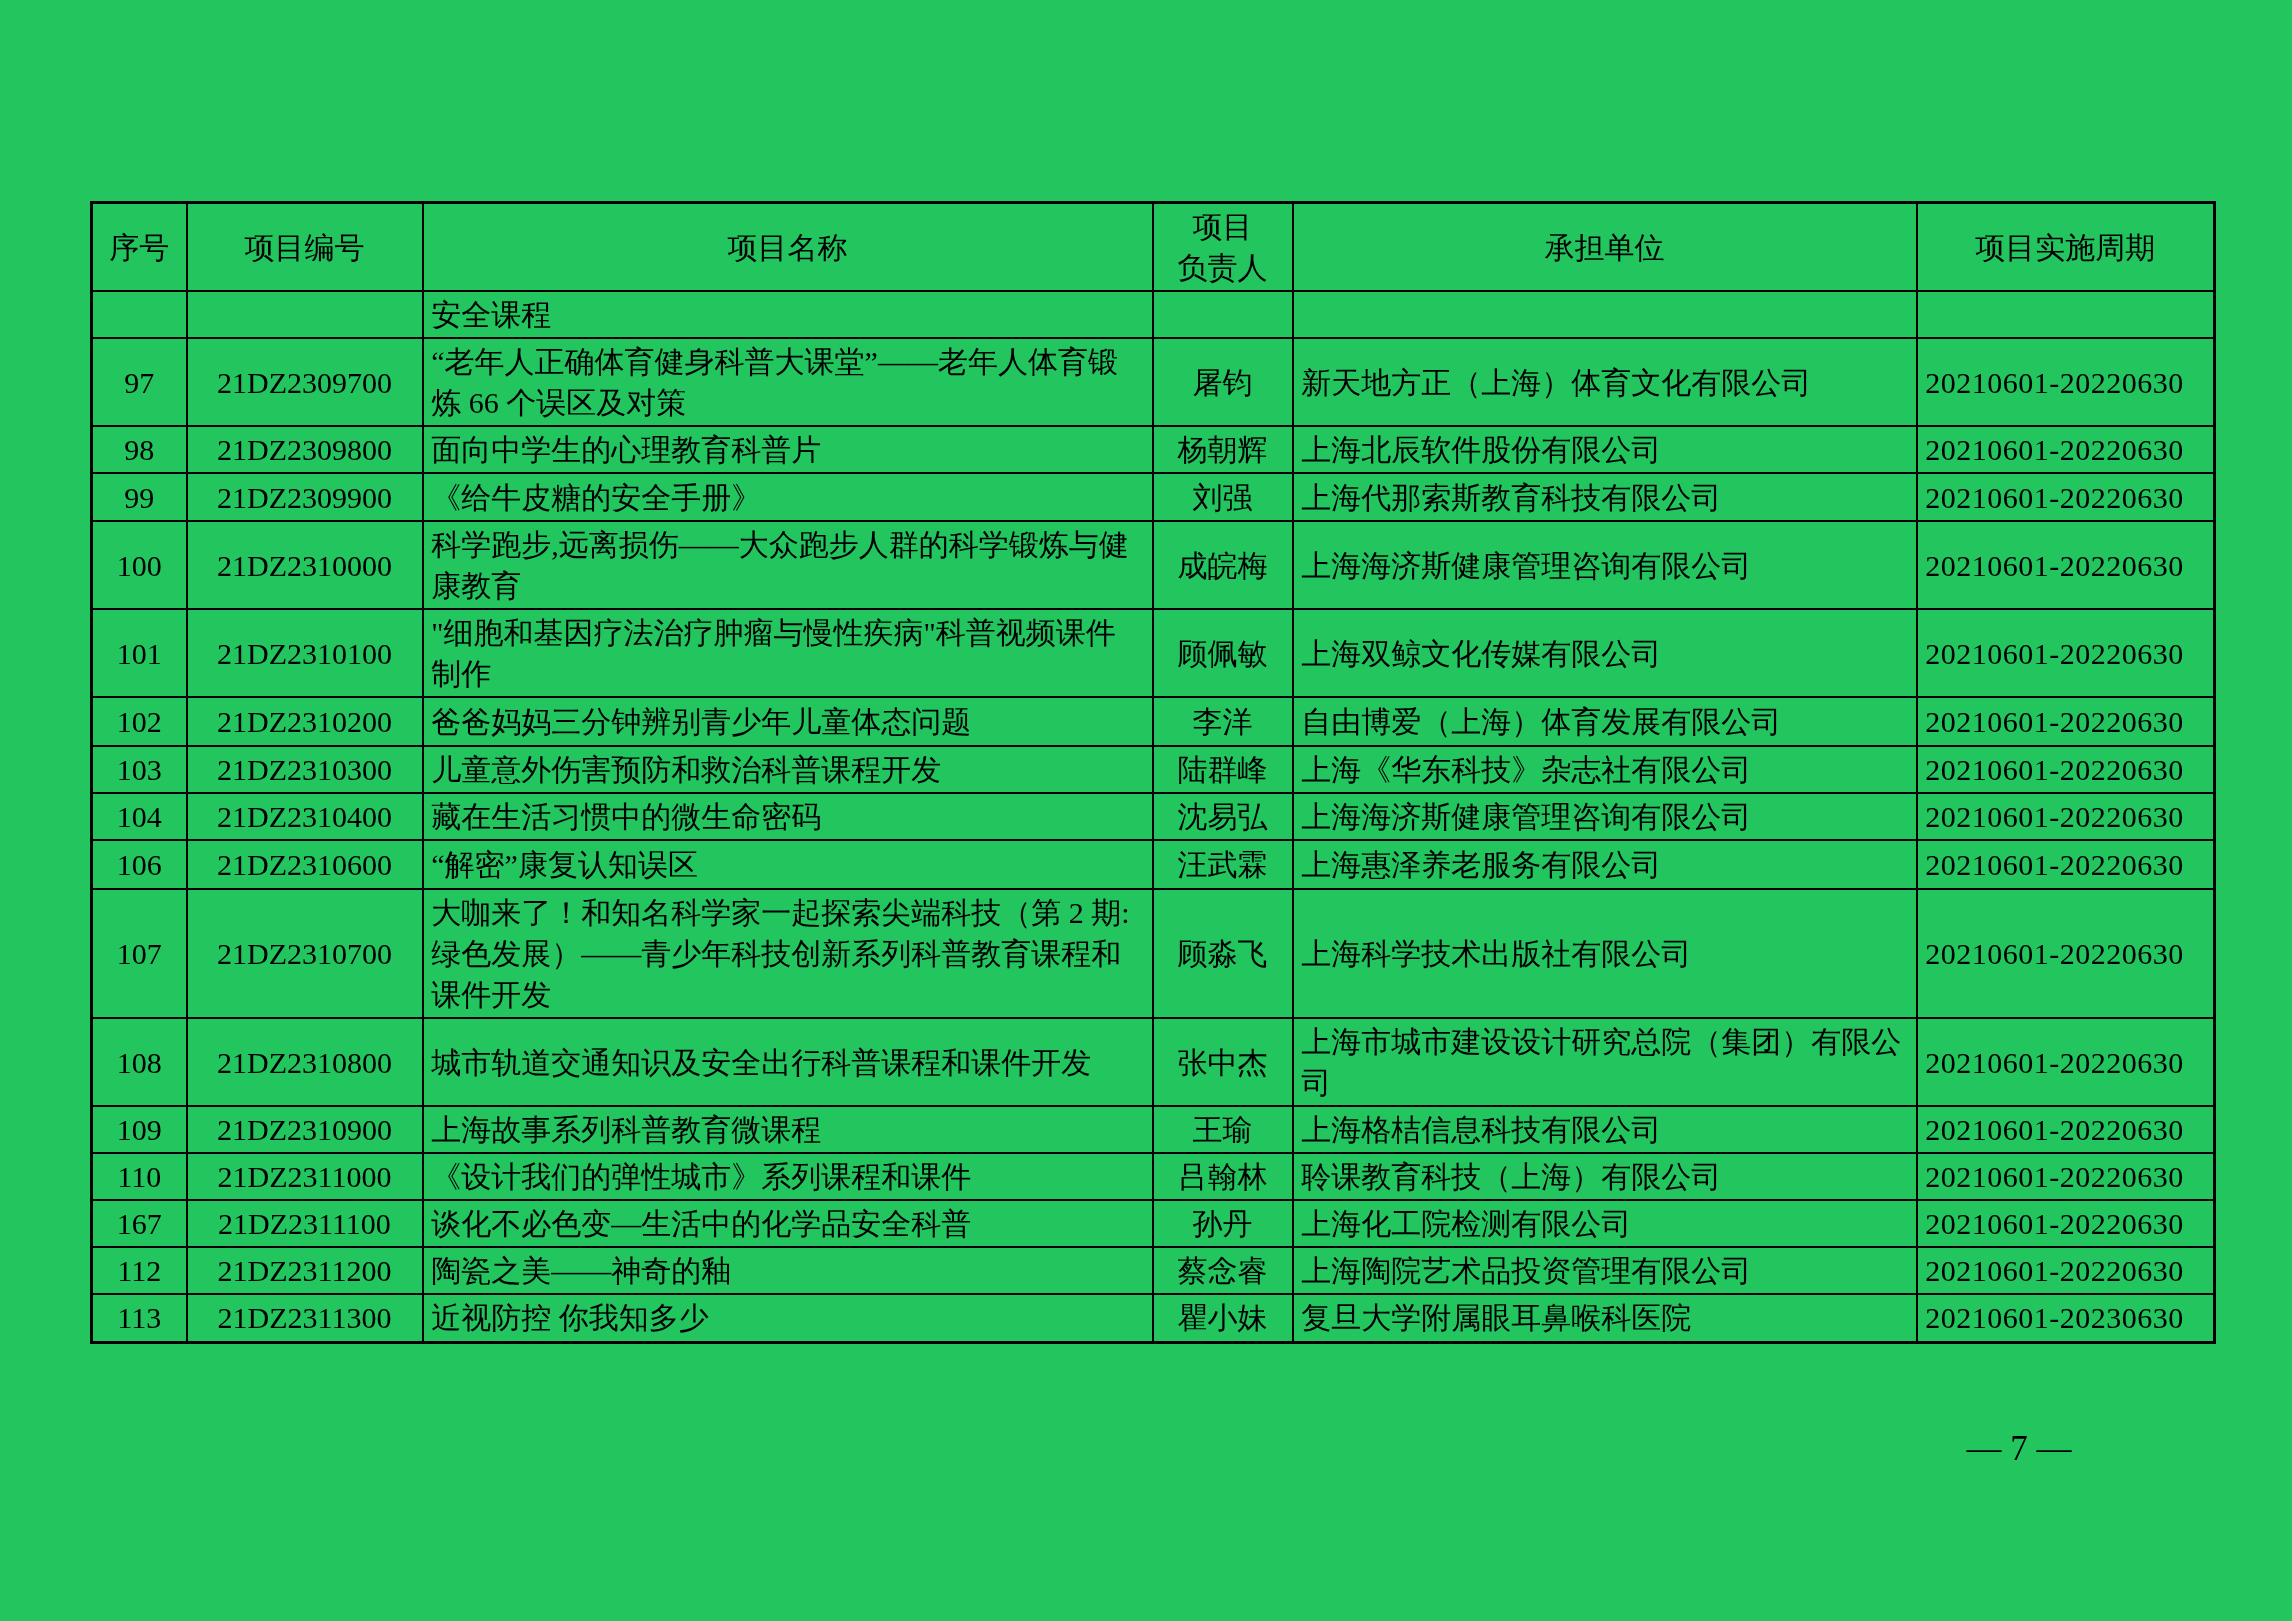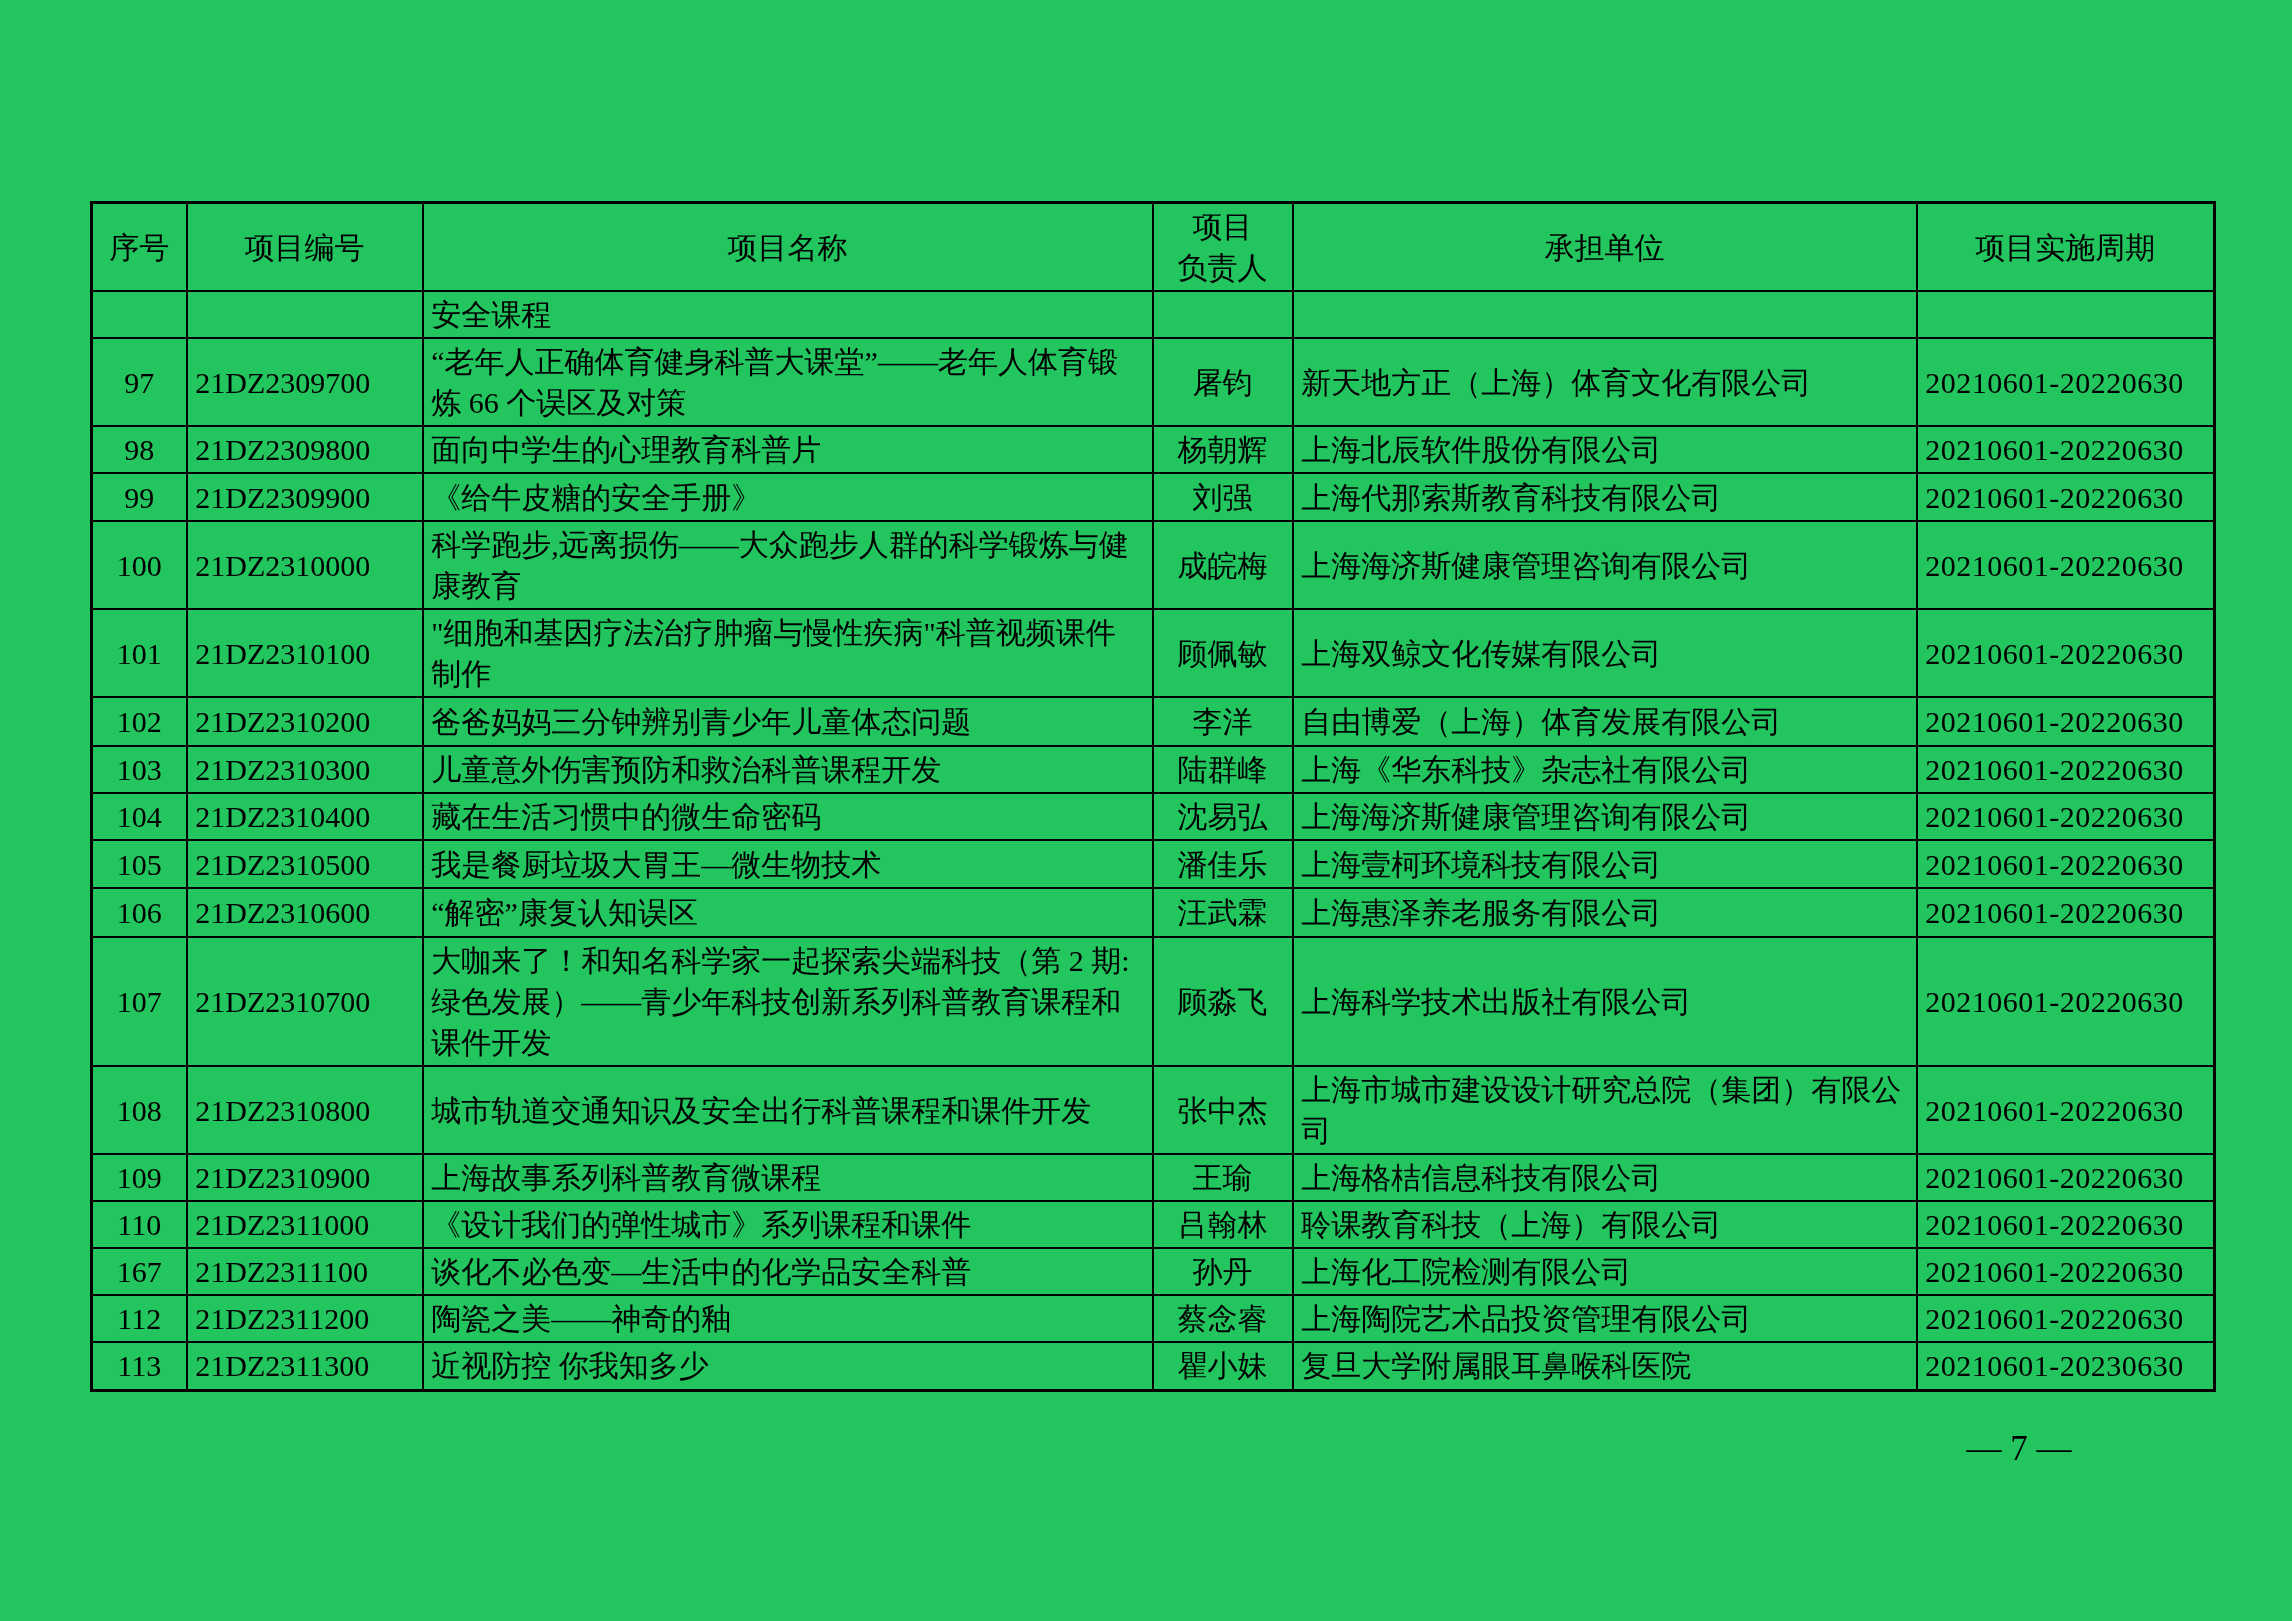--- a/index.html
+++ b/index.html
@@ -34,21 +34,21 @@
     overflow: hidden;
   }
   table.projects th {
     font-family: "Liberation Sans", "DejaVu Sans", sans-serif;
     font-weight: normal;
     text-align: center;
     padding: 2px 3.9px;
   }
   th.leader-head { white-space: pre-line; line-height: 39px; }
   td.c-no     { text-align: center; }
-  td.c-code   { text-align: left; font-family: "Liberation Serif", "DejaVu Serif", serif; }
+  td.c-code   { text-align: center; font-family: "Liberation Serif", "DejaVu Serif", serif; }
   td.c-name   { text-align: left; padding: 2px 11.8px; }
   td.c-leader { text-align: center; padding: 2px 3.9px; }
   td.c-org    { text-align: left; padding: 2px 11.8px; margin-left: 48px; }
   td.c-period { padding: 2px 2px; letter-spacing: 0.5px; margin-top: 20px; }
   .page-number {
     position: absolute;
     top: 1429px;
     left: 1921px;
     width: 196px;
     text-align: center;
@@ -155,28 +155,20 @@
 
     <tr style="height:47px">
       <td class="c-no">104</td>
       <td class="c-code">21DZ2310400</td>
       <td class="c-name">藏在生活习惯中的微生命密码</td>
       <td class="c-leader">沈易弘</td>
       <td class="c-org">上海海济斯健康管理咨询有限公司</td>
       <td class="c-period">20210601-20220630</td>
     </tr>
 
-    <tr style="height:48px">
-      <td class="c-no">105</td>
-      <td class="c-code">21DZ2310500</td>
-      <td class="c-name">我是餐厨垃圾大胃王—微生物技术</td>
-      <td class="c-leader">潘佳乐</td>
-      <td class="c-org">上海壹柯环境科技有限公司</td>
-      <td class="c-period">20210601-20220630</td>
-    </tr>
 
     <tr style="height:49px">
       <td class="c-no">106</td>
       <td class="c-code">21DZ2310600</td>
       <td class="c-name">“解密”康复认知误区</td>
       <td class="c-leader">汪武霖</td>
       <td class="c-org">上海惠泽养老服务有限公司</td>
       <td class="c-period">20210601-20220630</td>
     </tr>
 

